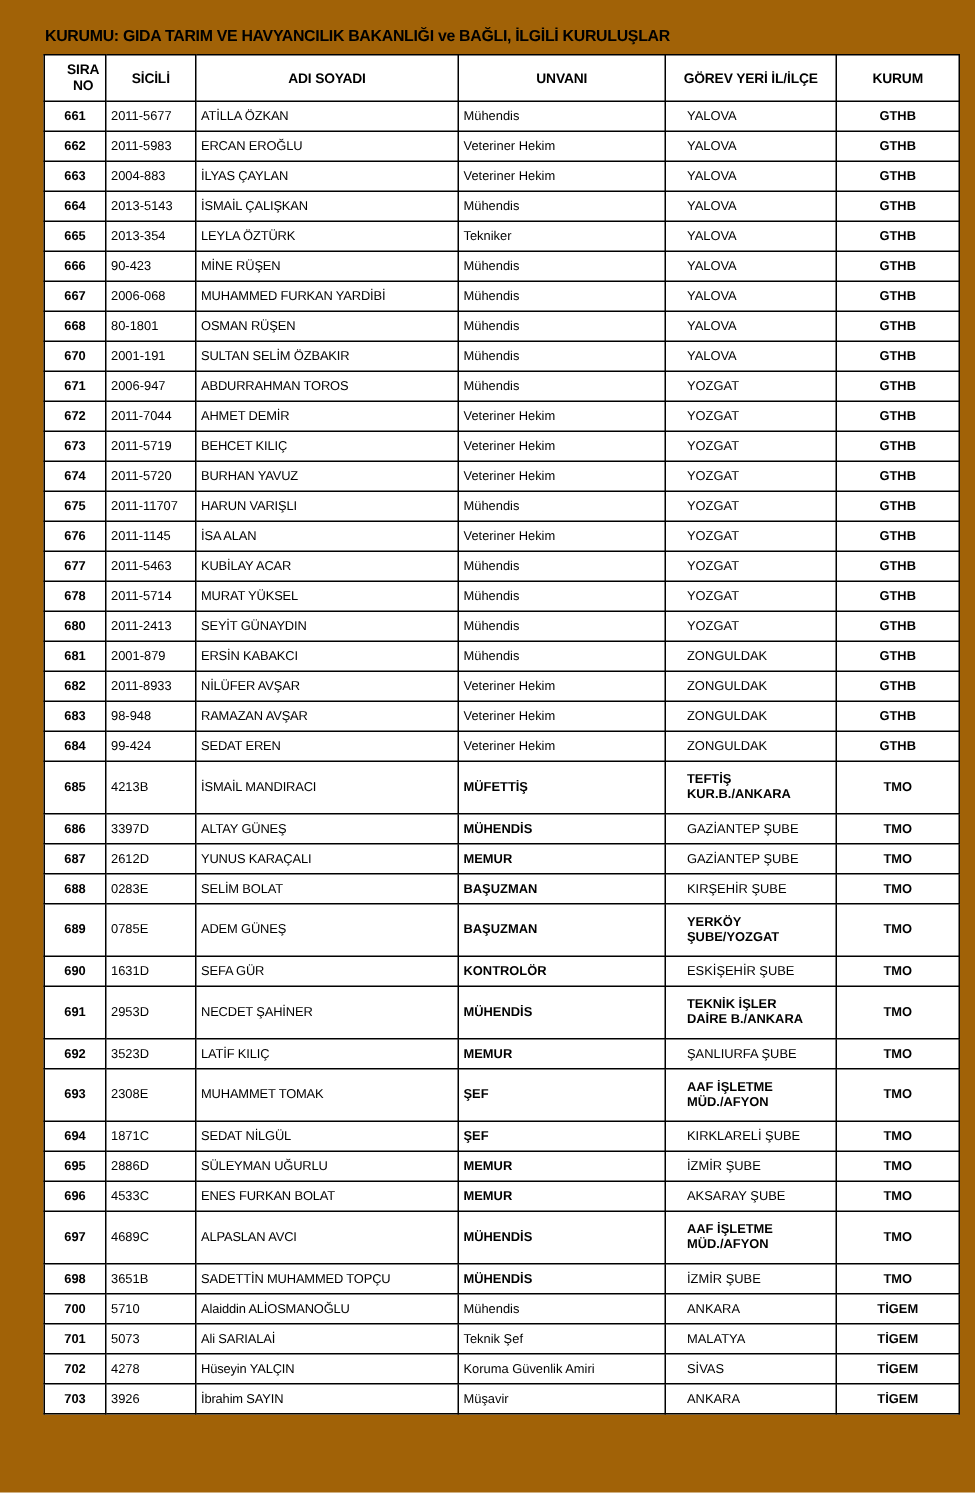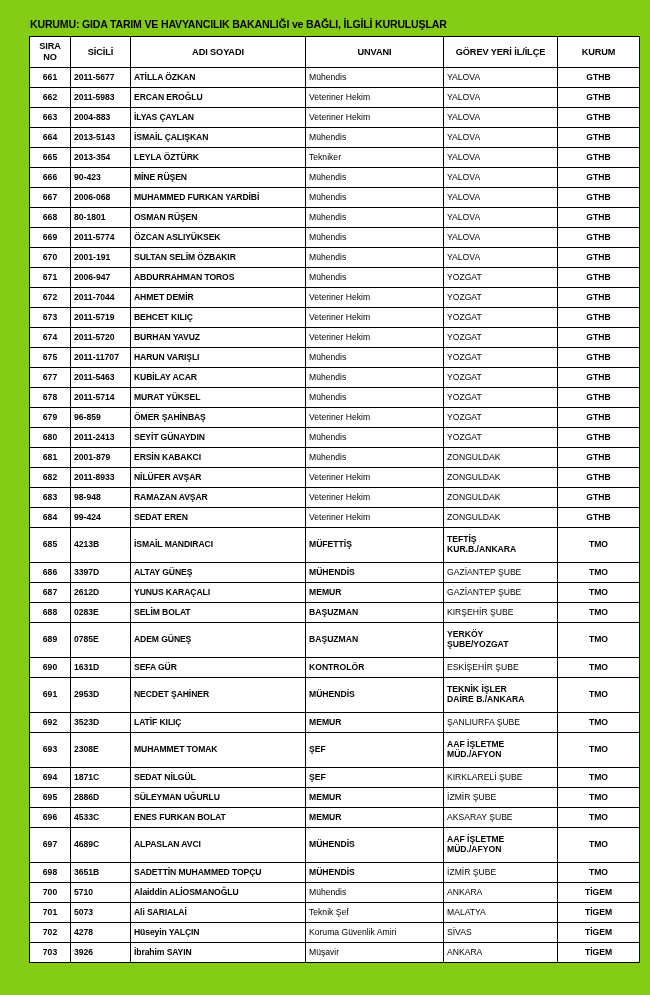--- a/index.html
+++ b/index.html
@@ -13,21 +13,21 @@
     font-family: "Liberation Sans", sans-serif;
     color: #111111;
     position: relative;
     overflow: hidden;
   }
   .page {
     position: absolute;
     left: 0; top: 0;
     width: 650px;
     height: 995px;
-    background: #84cc16;
+    background: #a16207;
   }
   .doc-title {
     position: absolute;
     left: 30px;
     top: 18px;
     font-size: 10.6px;
     font-weight: bold;
     letter-spacing: -0.2px;
     white-space: nowrap;
     color: #000;
@@ -59,31 +59,31 @@
   }
   
   col.c-no     { width: 41px; }
   col.c-sicil  { width: 60px; }
   col.c-ad     { width: 175px; }
   col.c-unvan  { width: 138px; }
   col.c-gorev  { width: 114px; }
   col.c-kurum  { width: 82px; }
 
   td.no     { text-align: center; font-weight: bold; font-size: 8.8px; }
-  td.sicil  { text-align: left; font-weight: bold; font-size: 8.8px; margin-top: 38px; }
-  td.ad     { text-align: left; font-weight: bold; font-size: 9px; letter-spacing: -0.1px; margin-top: 48px; }
+  td.sicil  { text-align: left; font-weight: normal; font-size: 8.8px; margin-top: 38px; }
+  td.ad     { text-align: left; font-weight: normal; font-size: 9px; letter-spacing: -0.1px; margin-top: 48px; }
   td.unvan  { text-align: left; font-size: 8.6px; }
   td.gorev  { text-align: left; font-size: 8.6px; }
   td.kurum  { text-align: center; font-weight: bold; font-size: 8.8px; }
 
   tr.r-1 td { height: 19px; }
   tr.r-2 td { height: 34px; }
 
   td.unvan.caps, td.gorev.caps, td.ad.caps { font-weight: bold; }
-  .ln { display: block; }
+  .ln { display: block; margin-left: 11px; }
 </style>
 </head>
 <body>
 
 <div class="page">
 
   <div class="doc-title">KURUMU: GIDA TARIM VE HAVYANCILIK BAKANLIĞI ve BAĞLI, İLGİLİ KURULUŞLAR</div>
 
   <table class="reg">
     <colgroup>
@@ -182,30 +182,20 @@
           <td class="no">668</td>
           <td class="sicil">80-1801</td>
           <td class="ad">OSMAN RÜŞEN</td>
           <td class="unvan">Mühendis</td>
           <td class="gorev">
             <span class="ln">YALOVA</span>
           </td>
           <td class="kurum">GTHB</td>
         </tr>
         <tr class="r-1">
-          <td class="no">669</td>
-          <td class="sicil">2011-5774</td>
-          <td class="ad">ÖZCAN ASLIYÜKSEK</td>
-          <td class="unvan">Mühendis</td>
-          <td class="gorev">
-            <span class="ln">YALOVA</span>
-          </td>
-          <td class="kurum">GTHB</td>
-        </tr>
-        <tr class="r-1">
           <td class="no">670</td>
           <td class="sicil">2001-191</td>
           <td class="ad">SULTAN SELİM ÖZBAKIR</td>
           <td class="unvan">Mühendis</td>
           <td class="gorev">
             <span class="ln">YALOVA</span>
           </td>
           <td class="kurum">GTHB</td>
         </tr>
         <tr class="r-1">
@@ -252,44 +242,44 @@
           <td class="no">675</td>
           <td class="sicil">2011-11707</td>
           <td class="ad">HARUN VARIŞLI</td>
           <td class="unvan">Mühendis</td>
           <td class="gorev">
             <span class="ln">YOZGAT</span>
           </td>
           <td class="kurum">GTHB</td>
         </tr>
         <tr class="r-1">
+          <td class="no">676</td>
+          <td class="sicil">2011-1145</td>
+          <td class="ad">İSA ALAN</td>
+          <td class="unvan">Veteriner Hekim</td>
+          <td class="gorev">
+            <span class="ln">YOZGAT</span>
+          </td>
+          <td class="kurum">GTHB</td>
+        </tr>
+        <tr class="r-1">
           <td class="no">677</td>
           <td class="sicil">2011-5463</td>
           <td class="ad">KUBİLAY ACAR</td>
           <td class="unvan">Mühendis</td>
           <td class="gorev">
             <span class="ln">YOZGAT</span>
           </td>
           <td class="kurum">GTHB</td>
         </tr>
         <tr class="r-1">
           <td class="no">678</td>
           <td class="sicil">2011-5714</td>
           <td class="ad">MURAT YÜKSEL</td>
           <td class="unvan">Mühendis</td>
-          <td class="gorev">
-            <span class="ln">YOZGAT</span>
-          </td>
-          <td class="kurum">GTHB</td>
-        </tr>
-        <tr class="r-1">
-          <td class="no">679</td>
-          <td class="sicil">96-859</td>
-          <td class="ad">ÖMER ŞAHİNBAŞ</td>
-          <td class="unvan">Veteriner Hekim</td>
           <td class="gorev">
             <span class="ln">YOZGAT</span>
           </td>
           <td class="kurum">GTHB</td>
         </tr>
         <tr class="r-1">
           <td class="no">680</td>
           <td class="sicil">2011-2413</td>
           <td class="ad">SEYİT GÜNAYDIN</td>
           <td class="unvan">Mühendis</td>

